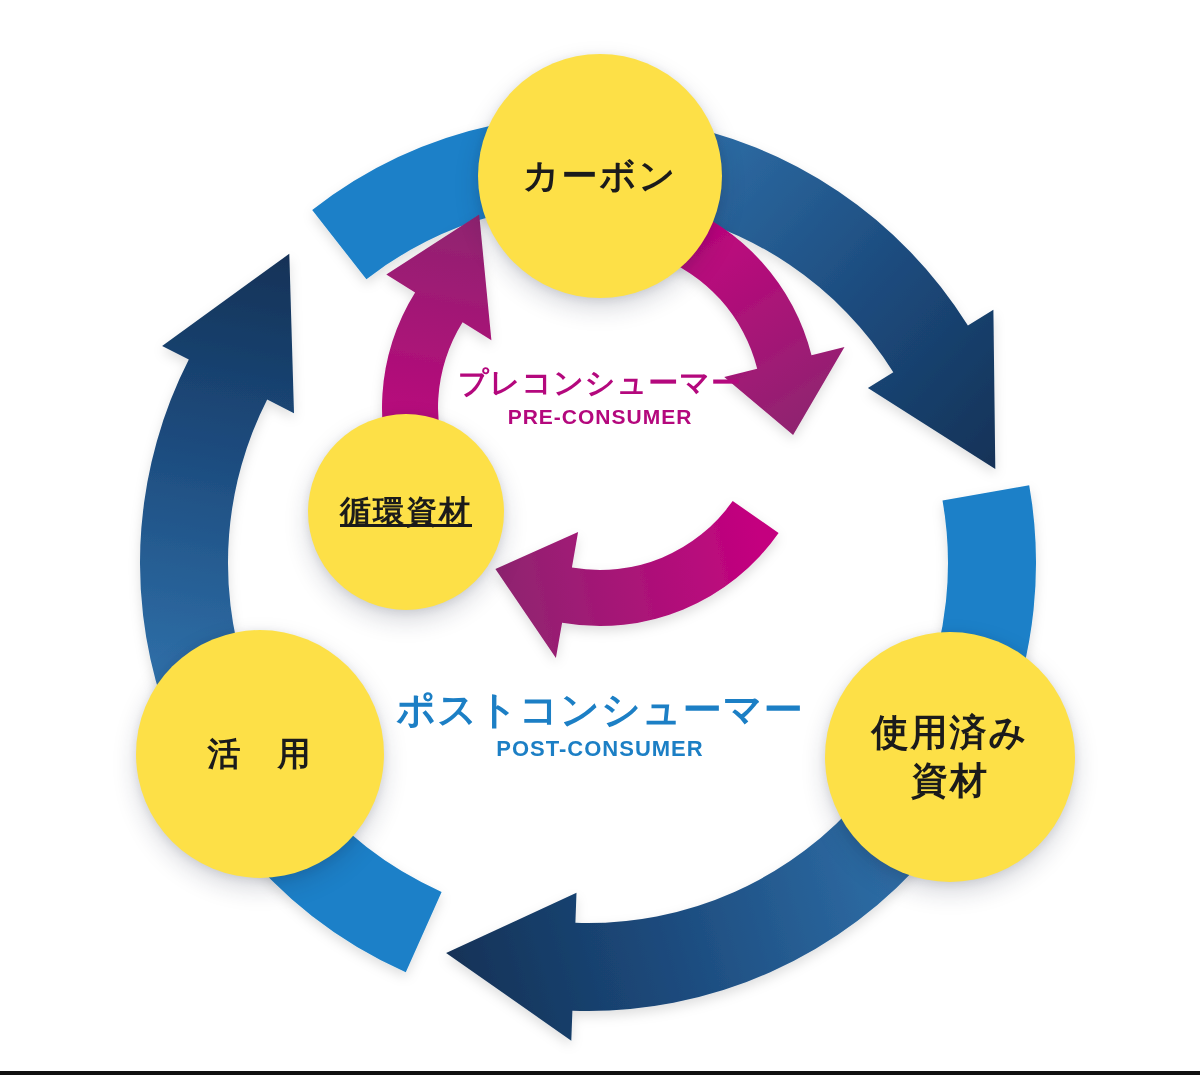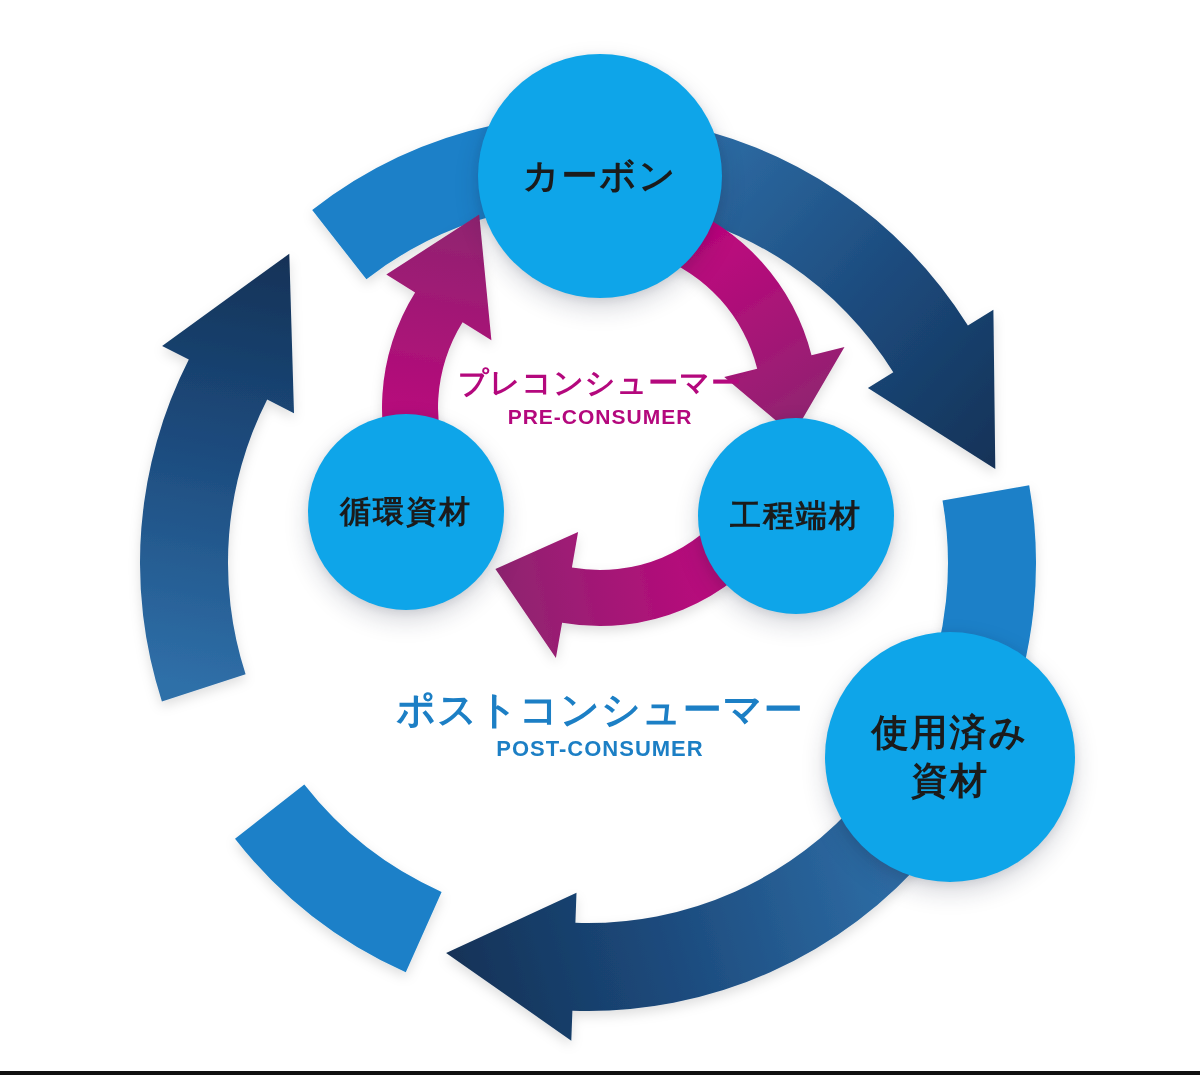--- a/index.html
+++ b/index.html
@@ -1,26 +1,26 @@
 <!DOCTYPE html>
 <html><head>
 <meta charset="utf-8">
 <style>
   html,body{margin:0;padding:0;background:#fff;}
   .stage{position:relative;width:1200px;height:1080px;background:#ffffff;overflow:hidden;
          font-family:"Liberation Sans","DejaVu Sans",sans-serif;}
   .stage svg{position:absolute;left:0;top:0;z-index:1;}
-  .node{position:absolute;z-index:2;background:#0ea5e9;border-radius:50%;
+  .node{position:absolute;z-index:2;background:#fde047;border-radius:50%;
         display:flex;align-items:center;justify-content:center;text-align:center;
         box-shadow:0 10px 24px rgba(30,35,60,.18), 0 2px 8px rgba(30,35,60,.10);}
   .node-label{font-weight:700;color:#1b1b1b;white-space:pre-line;letter-spacing:2px;line-height:1.3;}
   .n-carbon{left:478px;top:54px;width:244px;height:244px;}
   .n-carbon .node-label{font-size:36px;}
   .n-junkan{left:308px;top:414px;width:196px;height:196px;}
-  .n-junkan .node-label{font-size:31px;}
+  .n-junkan .node-label{font-size:31px;text-decoration:underline;}
   .n-kotei{left:698px;top:418px;width:196px;height:196px;}
   .n-kotei .node-label{font-size:31px;}
   .n-katsuyo{left:136px;top:630px;width:248px;height:248px;}
   .n-katsuyo .node-label{font-size:33px;}
   .n-shiyozumi{left:825px;top:632px;width:250px;height:250px;}
   .n-shiyozumi .node-label{font-size:37px;}
   .cycle-label{position:absolute;z-index:3;left:600px;transform:translateX(-50%);
                text-align:center;white-space:nowrap;font-weight:700;}
   .cycle-label .jp{letter-spacing:1px;}
   .cycle-label .en{letter-spacing:1px;}
@@ -84,22 +84,22 @@
         <path d="M 402.4 500.1 A 218 218 0 0 1 415.1 292.5 L 386.3 274.5 L 479.2 214.6 L 491.4 340.2 L 462.6 322.2 A 162 162 0 0 0 453.2 476.5 Z" fill="url(#g8)"></path>
       </g>
     </svg>
 
   <div class="node n-carbon">
     <span class="node-label" style="color: rgb(27, 27, 27);">カーボン</span>
   </div>
   <div class="node n-junkan">
     <span class="node-label" style="color: rgb(27, 27, 27);">循環資材</span>
   </div>
-  <div class="node n-kotei">
-    <span class="node-label" style="color: rgb(27, 27, 27);">工程端材</span>
+  <div class="node n-katsuyo">
+    <span class="node-label" style="color: rgb(27, 27, 27);">活　用</span>
   </div>
   <div class="node n-shiyozumi">
     <span class="node-label" style="color: rgb(27, 27, 27); font-family: Liberation Serif, serif;">使用済み
 資材</span>
   </div>
 
   <div class="cycle-label post" style="color: rgb(28, 127, 197);">
     <div class="jp">ポストコンシューマー</div>
     <div class="en">POST-CONSUMER</div>
   </div>

